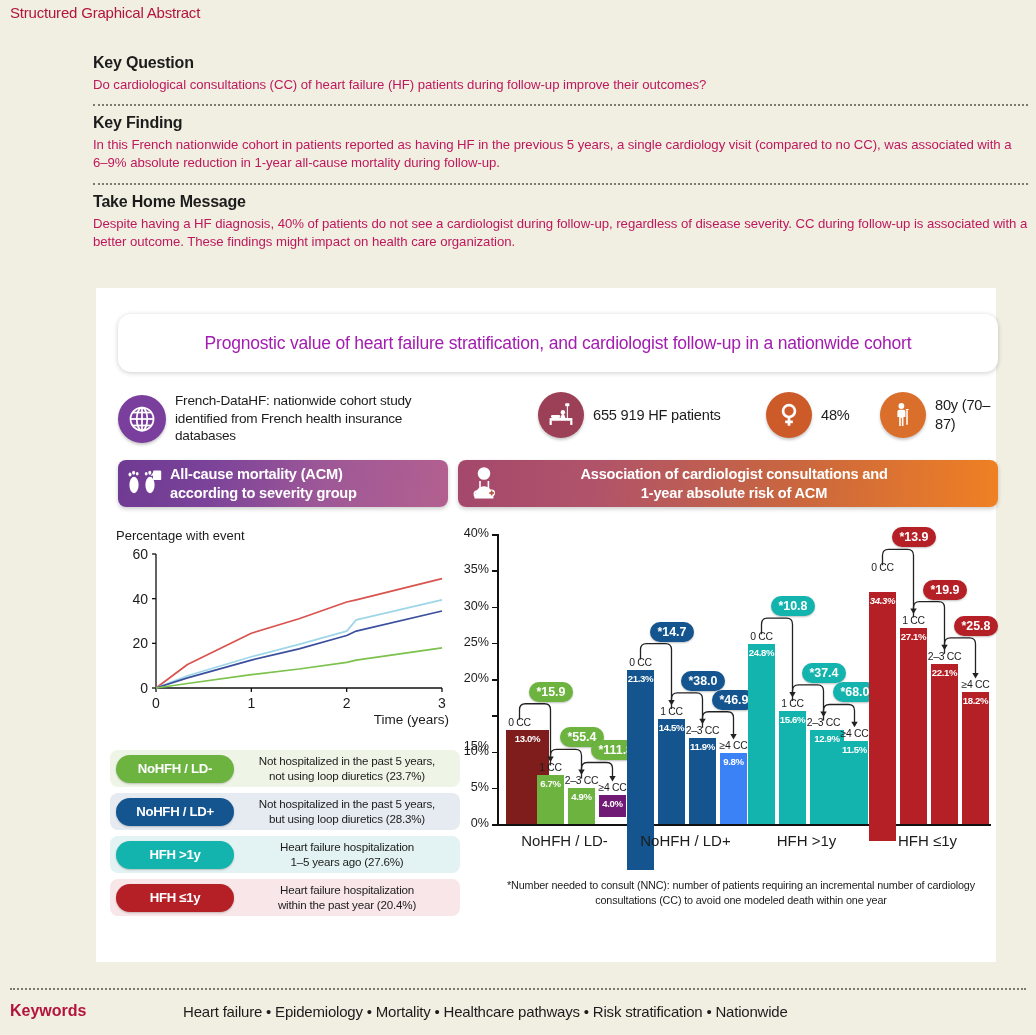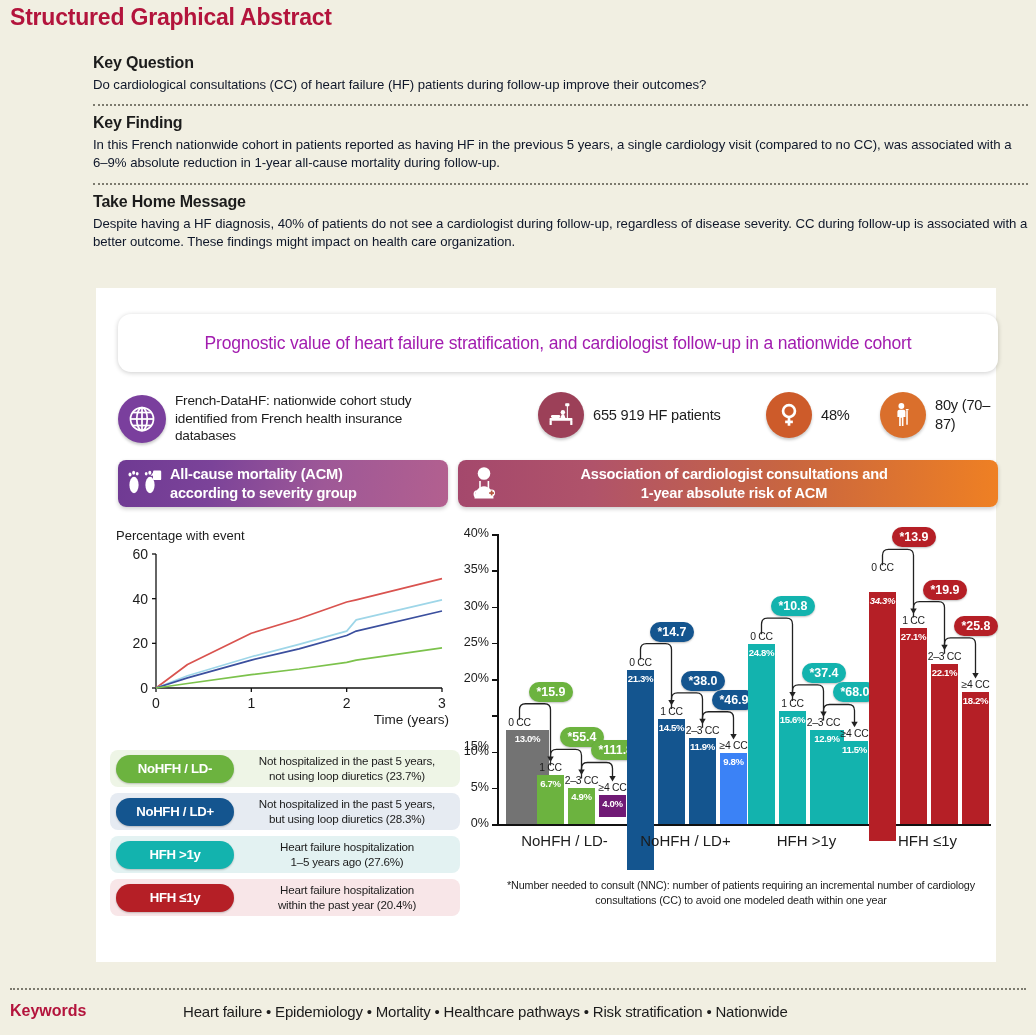--- a/index.html
+++ b/index.html
@@ -7,29 +7,29 @@
     width: 1036px; height: 1035px;
     background: #f1efe2;
     font-family: "Liberation Sans", sans-serif;
     overflow: hidden;
   }
   .page { position: relative; width: 1036px; height: 1035px; background: #f1efe2; }
 
   
   .abstract-title {
     position: absolute; left: 10px; top: 4px;
-    font-size: 23px; font-weight: bold; color: #b3143c;
+    font-size: 15px; font-weight: normal; color: #b3143c;
     letter-spacing: -0.2px;
   }
 
   
   .sections { position: absolute; left: 93px; top: 46px; width: 935px; }
   .sec { padding: 8px 0 7px 0; }
   .sec-h { font-size: 16px; font-weight: bold; color: #1c1c1c; margin-bottom: 4px; letter-spacing: -0.2px;}
-  .sec-b { font-size: 13.2px; color: #0f172a; line-height: 1.38; letter-spacing: -0.05px;}
+  .sec-b { font-size: 13.2px; color: #be185d; line-height: 1.38; letter-spacing: -0.05px;}
   .dotrule { border-top: 2px dotted #7c7a6e; height: 0; margin: 3px 0 0 0; }
 
   
   .panel {
     position: absolute; left: 96px; top: 288px;
     width: 900px; height: 674px;
     background: #ffffff;
   }
 
   
@@ -315,21 +315,21 @@
           <div style="position:absolute;left:41px;top:153px;width:5px;height:1.5px;background:#111;"></div>
           <div class="ytick" style="left:0px;top:145px;">20%</div>
           <div style="position:absolute;left:41px;top:116.75px;width:5px;height:1.5px;background:#111;"></div>
           <div class="ytick" style="left:0px;top:108.75px;">25%</div>
           <div style="position:absolute;left:41px;top:80.5px;width:5px;height:1.5px;background:#111;"></div>
           <div class="ytick" style="left:0px;top:72.5px;">30%</div>
           <div style="position:absolute;left:41px;top:44.25px;width:5px;height:1.5px;background:#111;"></div>
           <div class="ytick" style="left:0px;top:36.25px;">35%</div>
           <div style="position:absolute;left:41px;top:8px;width:5px;height:1.5px;background:#111;"></div>
           <div class="ytick" style="left:0px;top:0px;">40%</div>
-          <div class="bar" style="left:55px;top:203.75px;width:43px;height:94.25px;background:#737373;bottom:auto;">
+          <div class="bar" style="left:55px;top:203.75px;width:43px;height:94.25px;background:#7f1d1d;bottom:auto;">
             <div class="bar-val">13.0%</div>
           </div>
           <div class="cc-lab" style="left:51px;top:190.75px;width:35px;">0 CC</div>
           <div class="bar" style="left:86px;top:249.425px;width:27px;height:48.575px;background:#6cb33f;bottom:auto;">
             <div class="bar-val">6.7%</div>
           </div>
           <div class="cc-lab" style="left:82px;top:236.425px;width:35px;">1 CC</div>
           <div class="bar" style="left:117px;top:262.475px;width:27px;height:35.525000000000006px;background:#6cb33f;bottom:auto;">
             <div class="bar-val">4.9%</div>
           </div>

